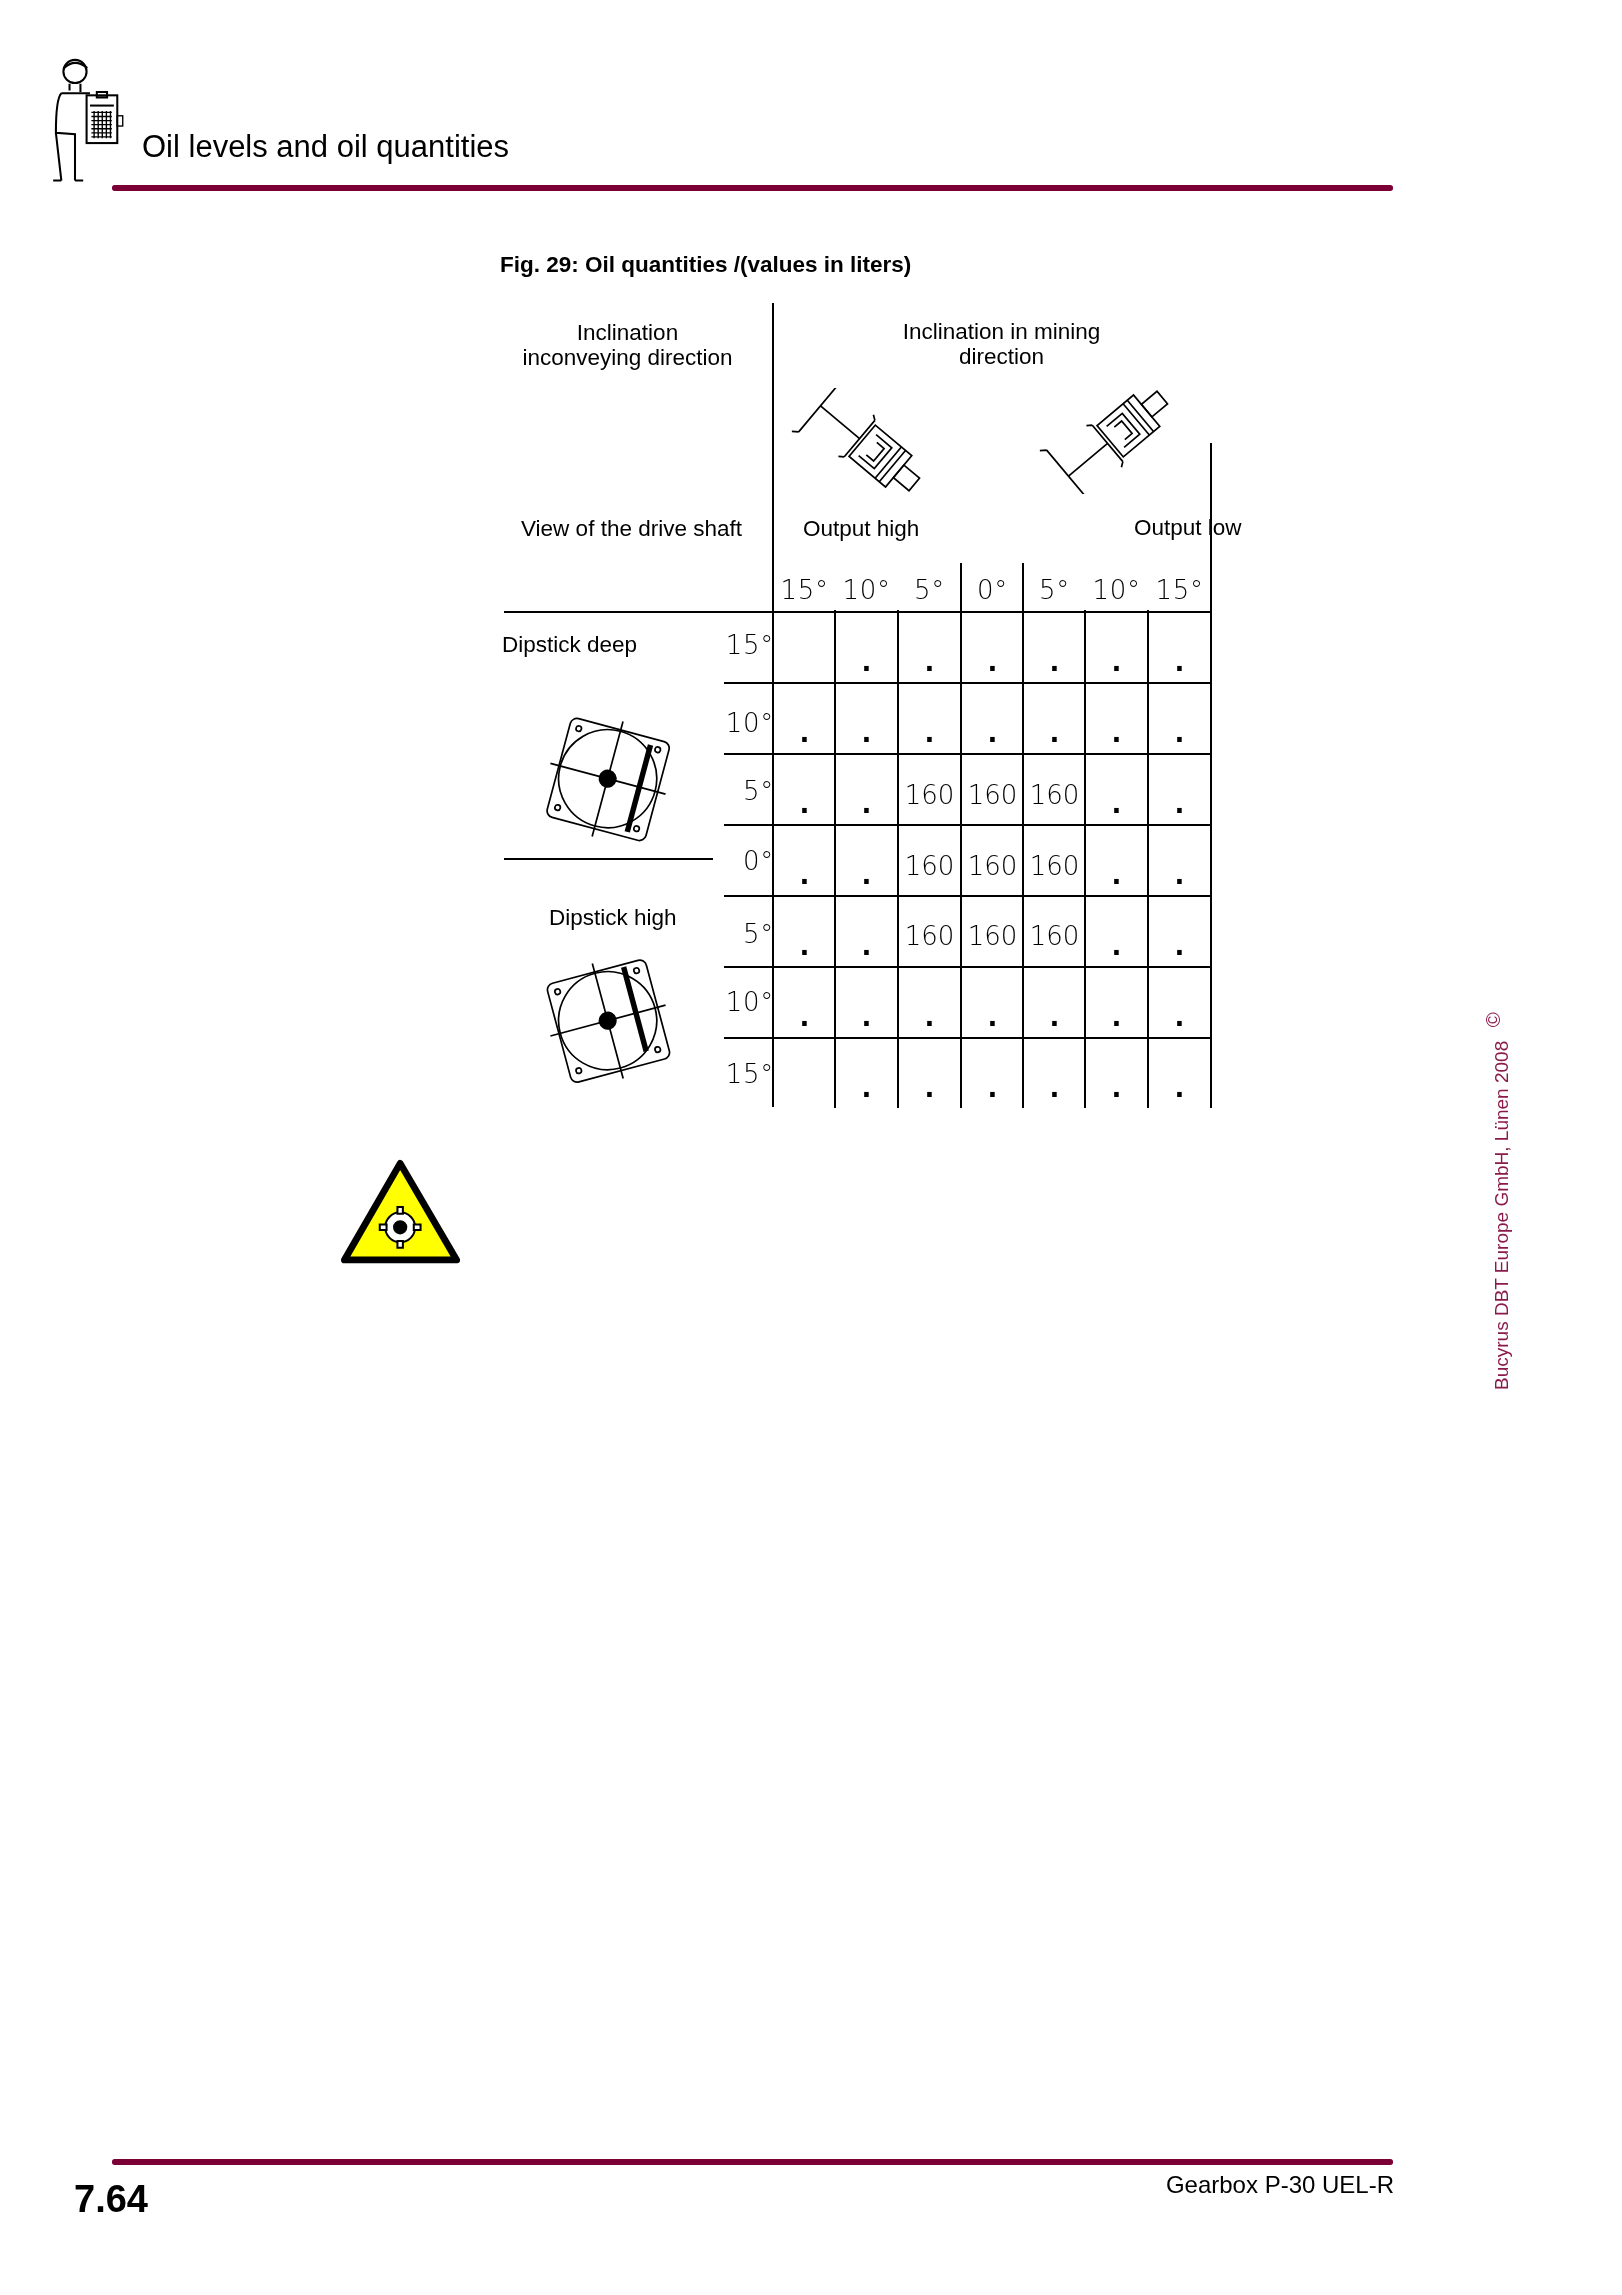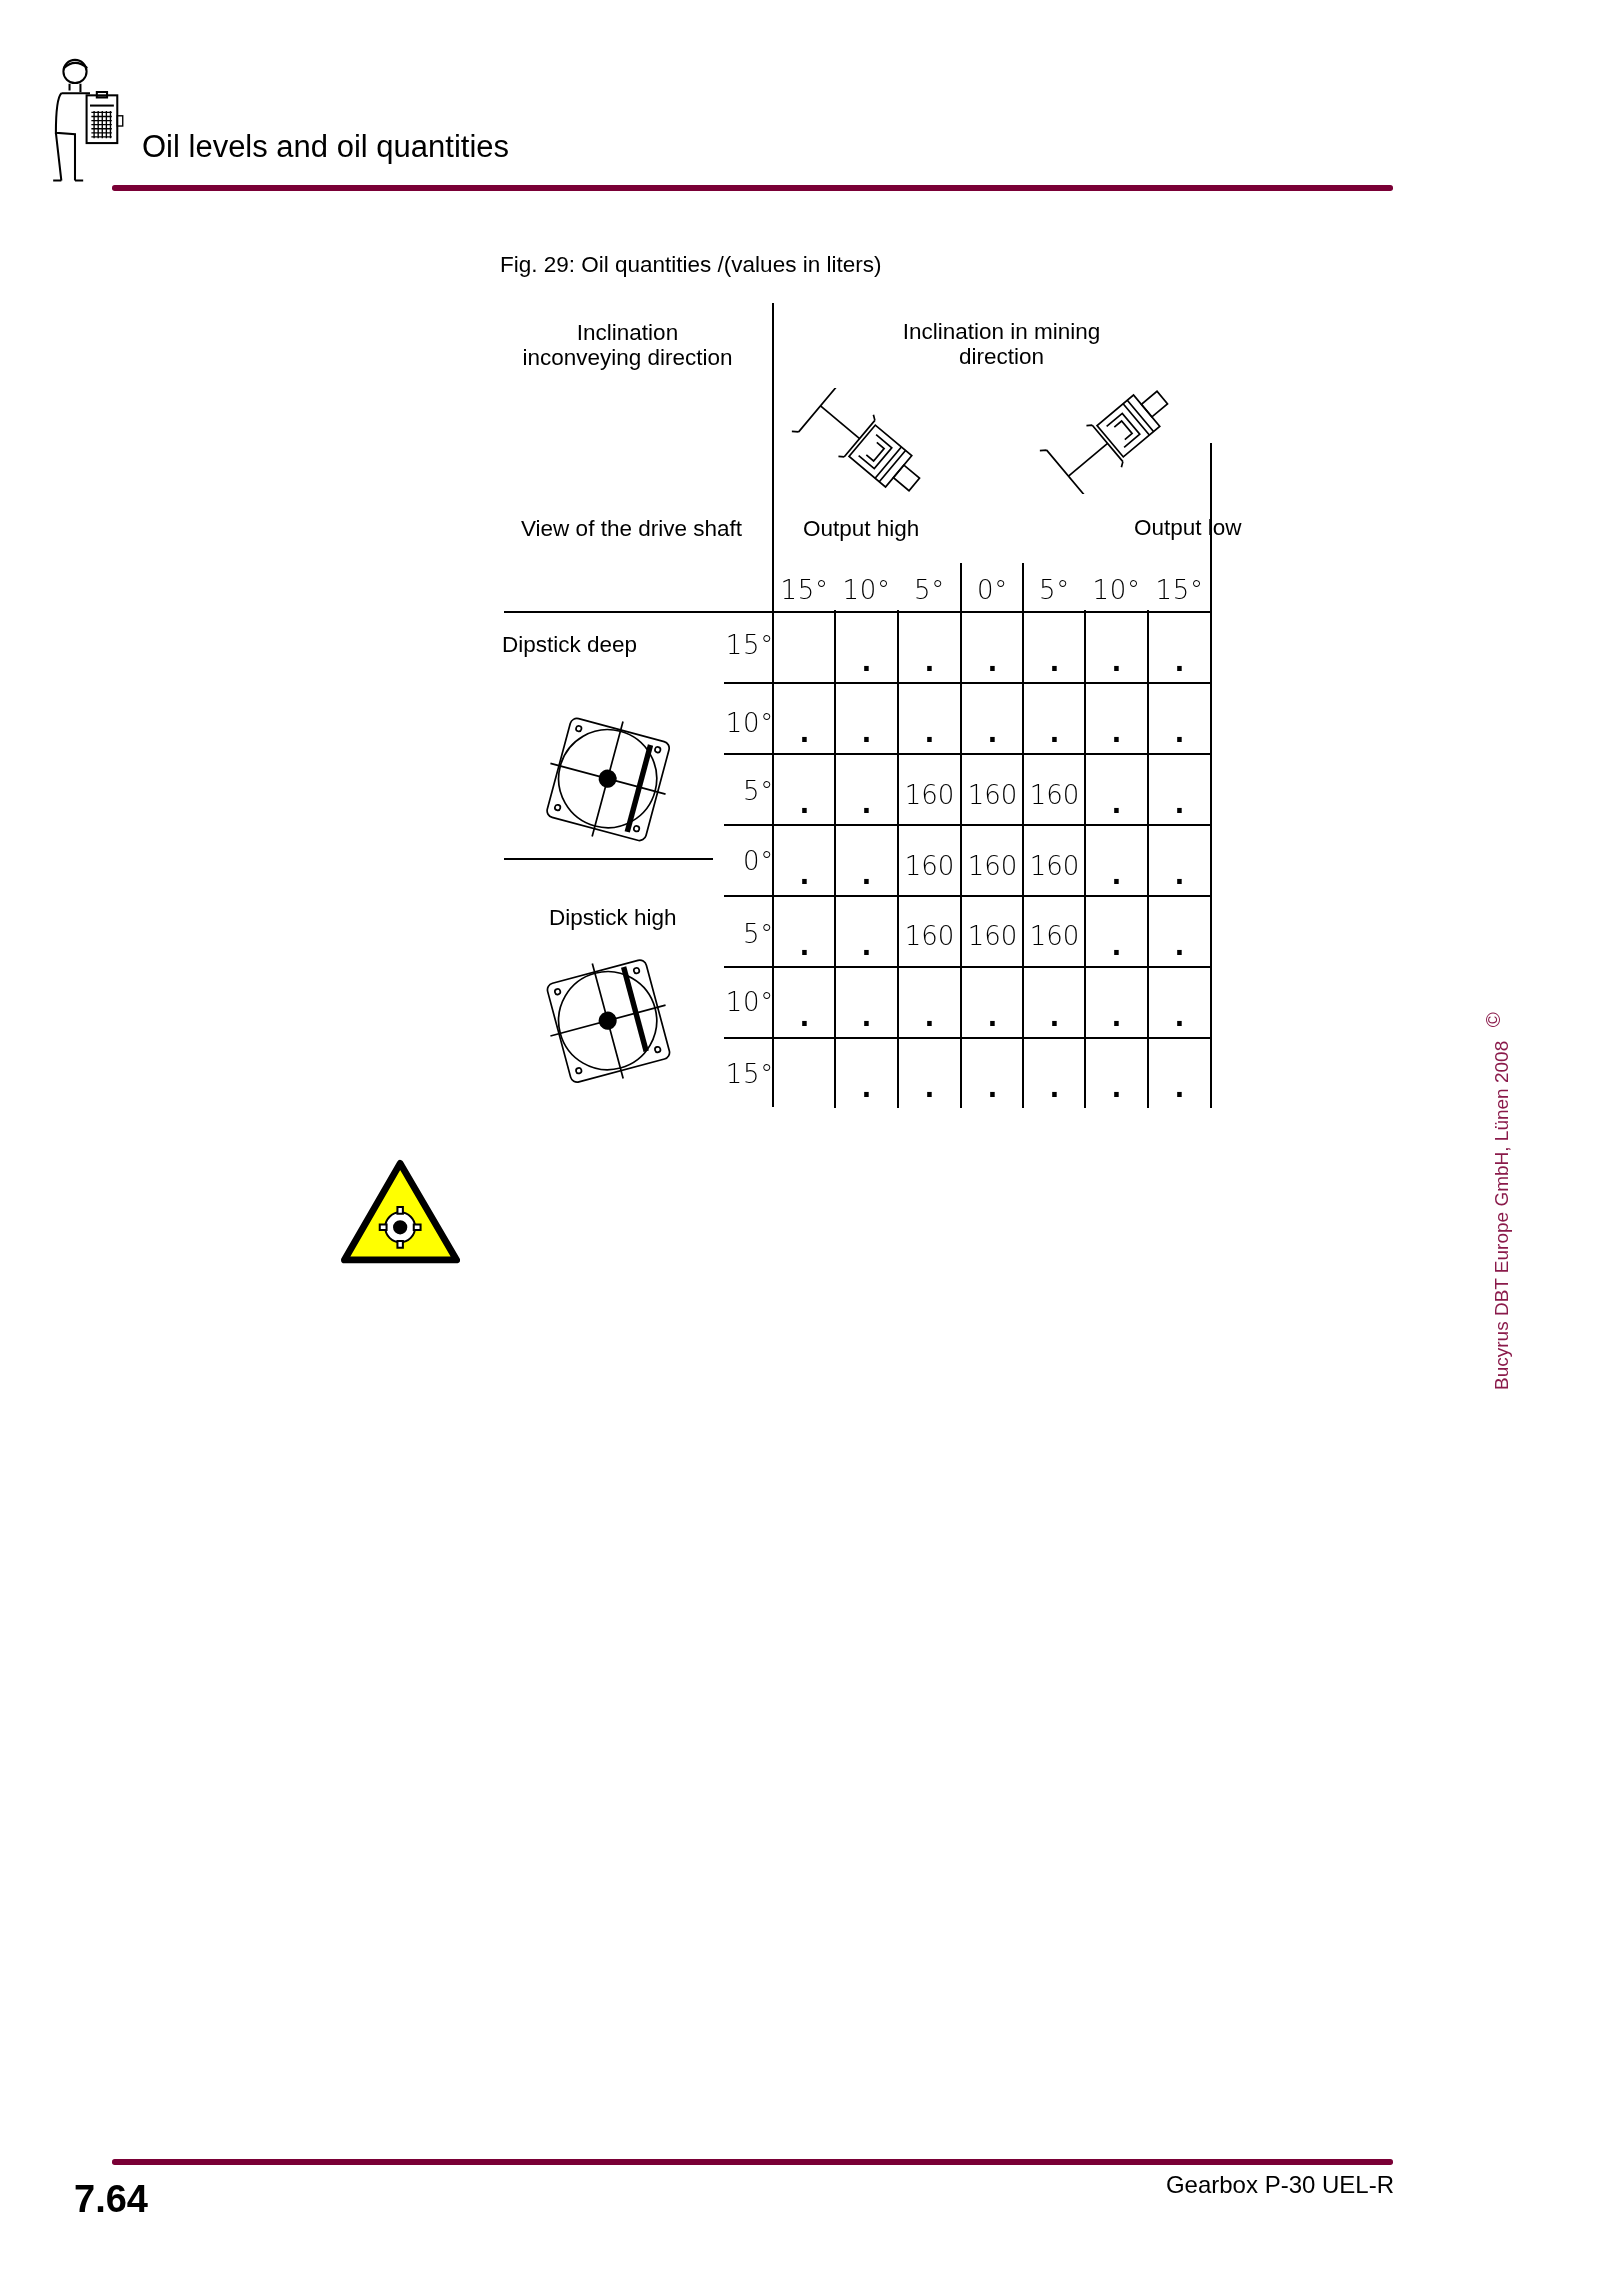--- a/index.html
+++ b/index.html
@@ -1,21 +1,21 @@
 <!DOCTYPE html>
 <html style="font-size:11px"><head>
 <meta charset="utf-8">
 <style>
   html, body { margin:0; padding:0; background:#ffffff; }
   body { width:1622px; height:2295px; position:relative; overflow:hidden;
          font-family:"Liberation Sans", sans-serif; color:#000; }
   .abs { position:absolute; }
   .rule { position:absolute; height:5.5px; border-radius:2.7px; }
   .title { font-size:31px; white-space:nowrap; }
-  .caption { font-size:22.5px; font-weight:normal; white-space:nowrap; }
+  .caption { font-size:22.5px; font-weight:bold; white-space:nowrap; }
   .lbl { font-size:22.5px; text-align:center; line-height:25px; white-space:nowrap; }
   .cad { font-family:"DejaVu Sans", sans-serif; font-weight:200; font-size:30px; letter-spacing:0.7px; white-space:nowrap; }
   .cell { position:absolute; display:flex; align-items:center; justify-content:center; font-family:"DejaVu Sans", sans-serif; font-weight:200; font-size:26px; }
   .vline { position:absolute; width:2px; background:#000; }
   .hline { position:absolute; height:2px; background:#000; }
   .caution { font-size:29px; font-weight:bold; line-height:31px; white-space:nowrap; }
   .vert { position:absolute; transform-origin:left top; transform:rotate(-90deg); font-size:19px; white-space:nowrap; }
   .pagenum { font-size:38px; font-weight:bold; }
   .footer-text { font-size:24px; white-space:nowrap; }
 </style>

